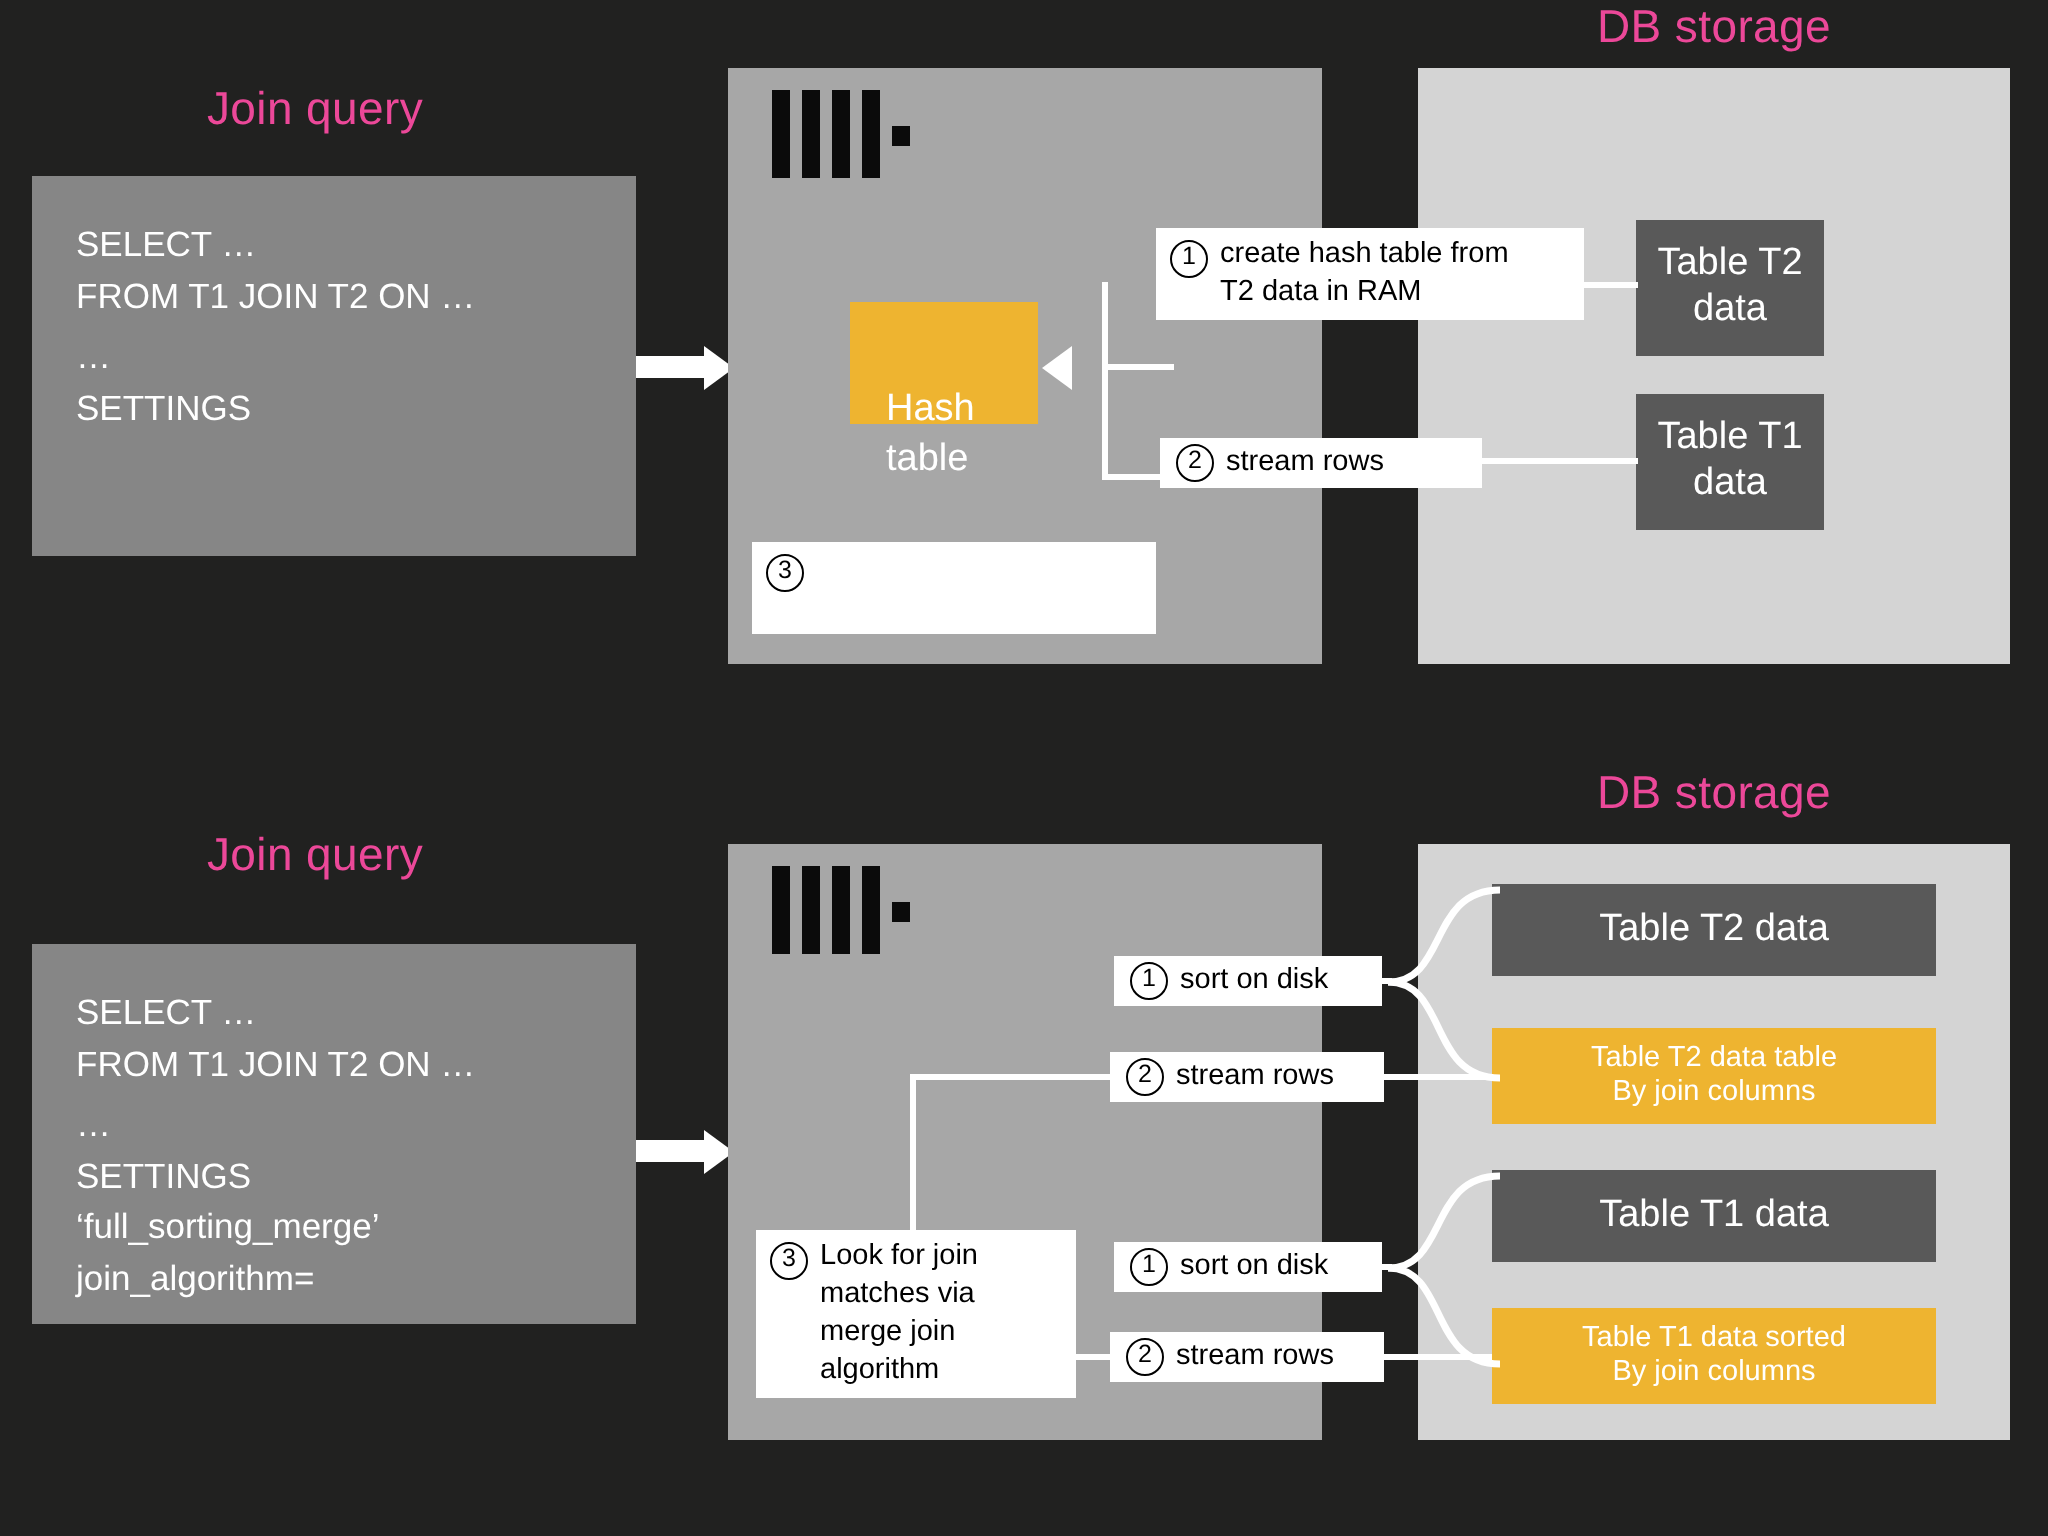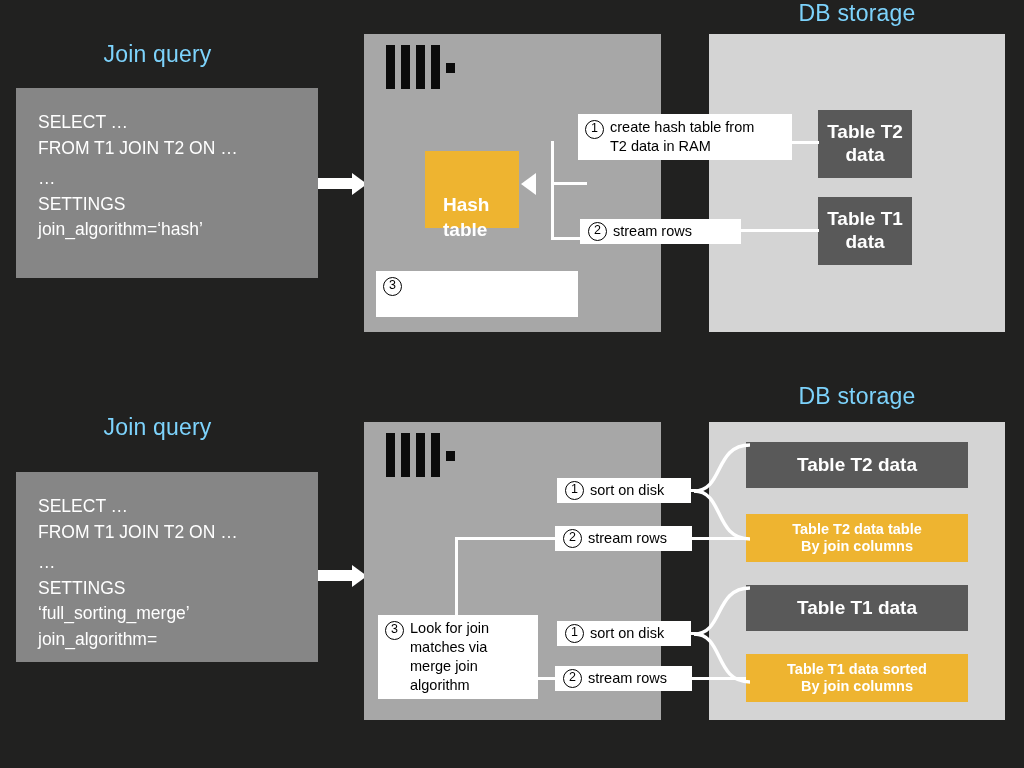--- a/index.html
+++ b/index.html
@@ -5,21 +5,21 @@
   html,body{margin:0;padding:0;background:#212120;}
   body{
     width:1024px;height:768px;position:relative;overflow:hidden;
     font-family:"Liberation Sans","DejaVu Sans",sans-serif;
     -webkit-font-smoothing:antialiased;
   }
   .abs{position:absolute;box-sizing:border-box;}
 
   
   .title{
-    color:#7dd3fc;font-size:23px;font-weight:400;letter-spacing:.2px;
+    color:#ec4899;font-size:23px;font-weight:400;letter-spacing:.2px;
     text-align:center;white-space:nowrap;
   }
 
   
   .sql-box{
     background:#868686;color:#ffffff;
     font-size:17.5px;line-height:25.5px;
     padding:22px 0 0 22px;
   }
   .kw{color:#ffffff;}
@@ -37,21 +37,21 @@
 
   
   .hash-table{
     background:#eeb430;color:#ffffff;
     font-size:19px;line-height:25px;
     padding:16px 0 0 18px;
   }
 
   
   .chip{
-    color:#ffffff;font-weight:bold;
+    color:#ffffff;font-weight:normal;
     display:flex;align-items:center;justify-content:center;
     text-align:center;line-height:1.2;
   }
   .chip-dark{background:#595959;}
   .chip-yellow{background:#eeb430;}
 
   
   .callout{
     background:#ffffff;color:#000000;
     font-size:14.5px;line-height:19px;
@@ -90,37 +90,36 @@
   <div class="abs sql-box" style="left:16px;top:88px;width:302px;height:190px;">
     <div>
       <span class="kw">SELECT …</span>
     </div>
     <div>
       <span class="kw">FROM </span><span class="hl">T1 JOIN T2</span><span class="kw"> ON …</span>
     </div>
     <div class="sql-gap"></div>
     <div class="kw">…</div>
     <div class="kw">SETTINGS</div>
-    <div class="hl">join_algorithm=‘hash’</div>
   </div>
 
   <div class="line" style="left:318px;top:178px;width:36px;height:11px;"></div>
   <div class="arrow-white arrow-right" style="left:352px;top:172.5px;"></div>
 
   <div class="abs server" style="left:364px;top:34px;width:297px;height:298px;"></div>
 
   <div class="logo" style="left:386px;top:45px;width:70px;height:45px;">
     <div class="bar" style="left:0px;top:0px;width:9px;height:44px;"></div>
     <div class="bar" style="left:15px;top:0px;width:9px;height:44px;"></div>
     <div class="bar" style="left:30px;top:0px;width:9px;height:44px;"></div>
     <div class="bar" style="left:45px;top:0px;width:9px;height:44px;"></div>
     <div class="dot" style="left:60px;top:18px;width:9px;height:10px;"></div>
   </div>
 
-  <div class="abs hash-table" style="left:425px;top:151px;width:94px;height:77px;white-space:pre-line;font-weight:bold;">
+  <div class="abs hash-table" style="left:425px;top:151px;width:94px;height:61px;white-space:pre-line;">
     <span>Hash
 table</span>
   </div>
 
   <div class="abs storage" style="left:709px;top:34px;width:296px;height:298px;"></div>
 
   <div class="abs chip chip-dark" style="left:818px;top:110px;width:94px;height:68px;font-size:19px;white-space:pre-line;">
     <span>Table T2
 data</span>
   </div>

